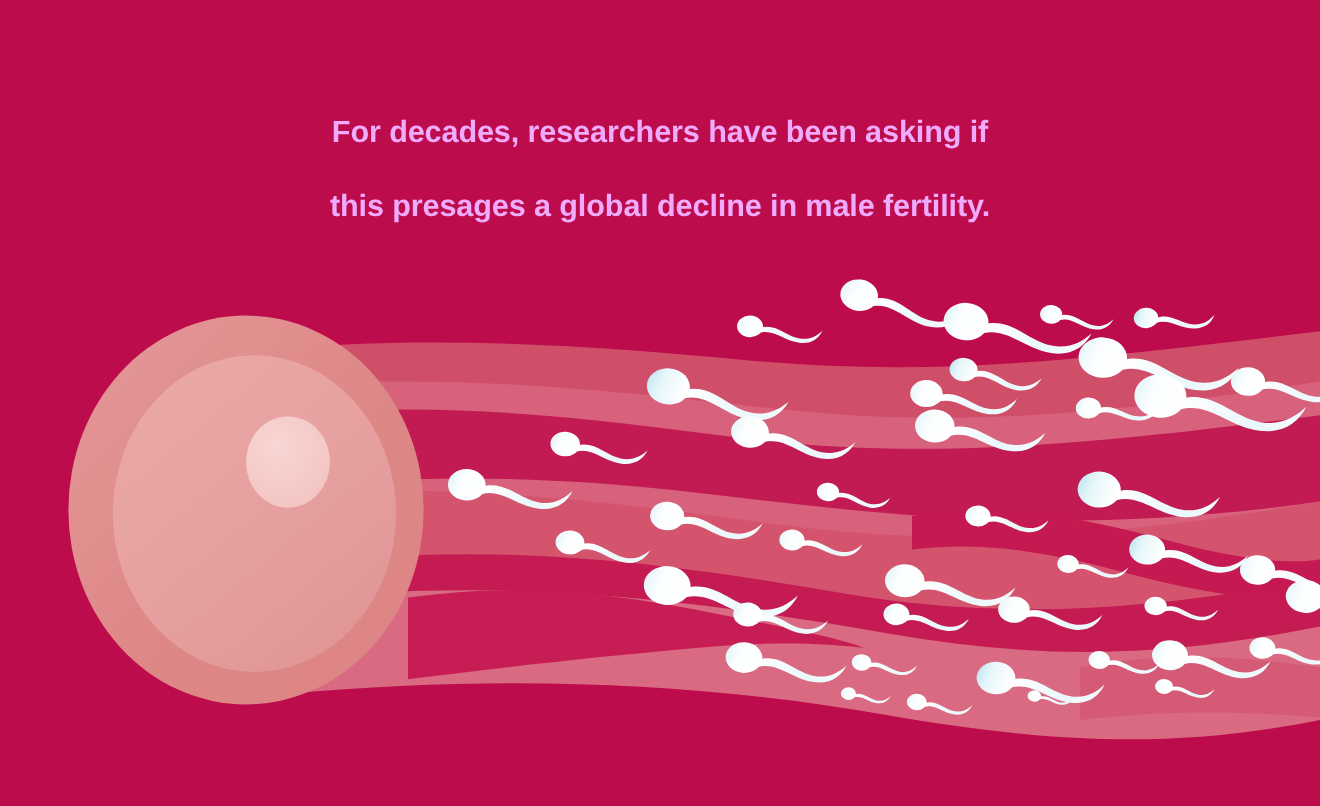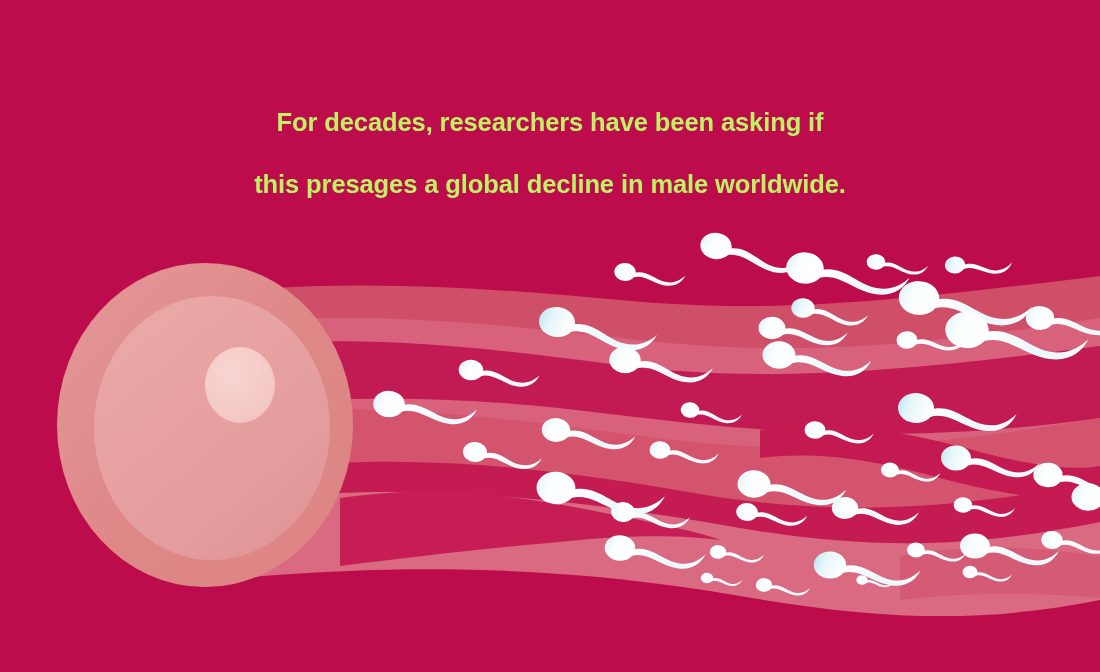--- a/index.html
+++ b/index.html
@@ -12,24 +12,24 @@
   }
   #stage {
     position:relative;
     width:1100px; height:672px;
     background:#bd0c4b;
     overflow:hidden;
   }
   #art { position:absolute; inset:0; width:1100px; height:672px; display:block; }
   #headline {
     position:absolute;
-    left:0; top:76px;
+    left:0; top:64px;
     width:1100px;
     text-align:center;
-    color:#bef264;
+    color:#f0abfc;
     font-family:"Liberation Sans", sans-serif;
     font-weight:bold;
     font-size:25.5px;
     line-height:31px;
     letter-spacing:-0.1px;
     z-index:5;
     white-space:pre-line;
     -webkit-font-smoothing:antialiased;
   }
   #headline .ln { display:block; }
@@ -302,16 +302,16 @@
         </g>
         <g transform="translate(970,572) rotate(2) scale(0.5)">
           <path fill="url(#gTail)" d="M12,1 C30,-5 42,10 58,12 C70,13.5 78,8 84,2 C80,11 72,18 58,17 C40,15.5 28,2 12,7 Z"></path>
           <ellipse cx="0" cy="0" rx="15" ry="12.5" fill="url(#gHeadW)"></ellipse>
         </g>
       </g>
   </svg>
 
   <div id="headline">
     <span class="ln">For decades, researchers have been asking if</span>
-    <span class="ln">this presages a global decline in male worldwide.</span>
+    <span class="ln">this presages a global decline in male fertility.</span>
   </div>
 
 </div>
 
 </body></html>

